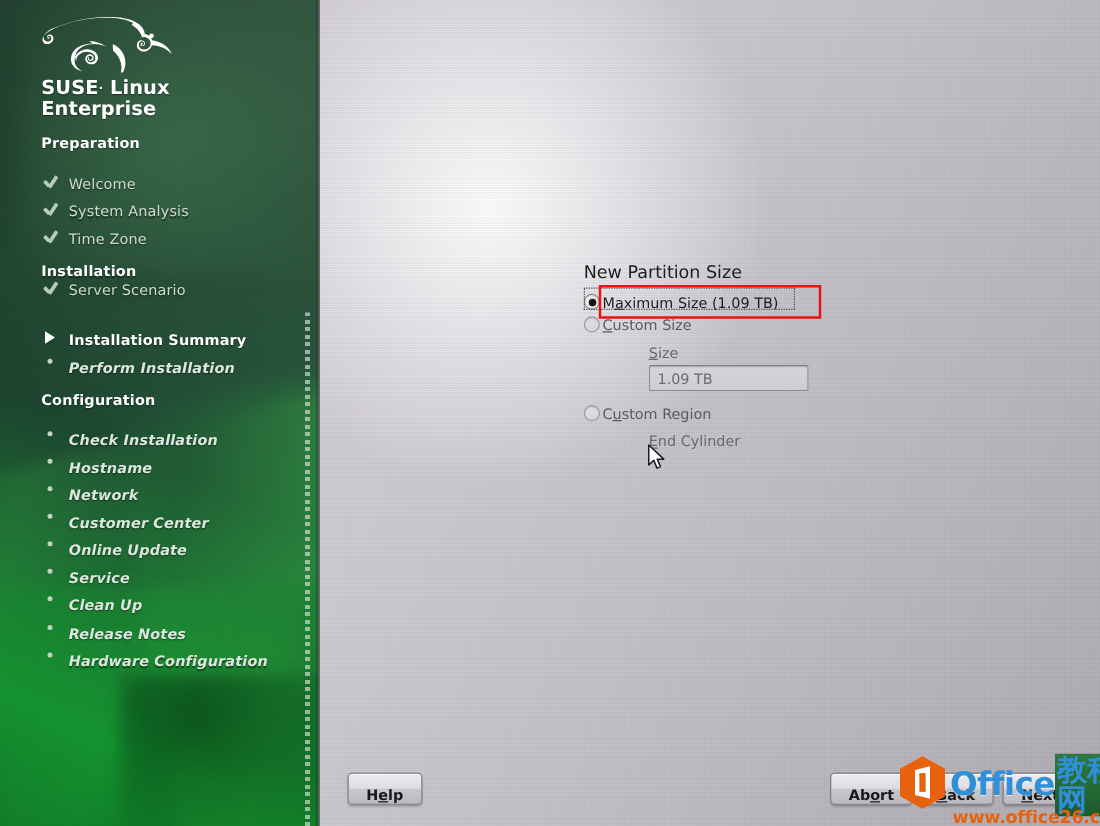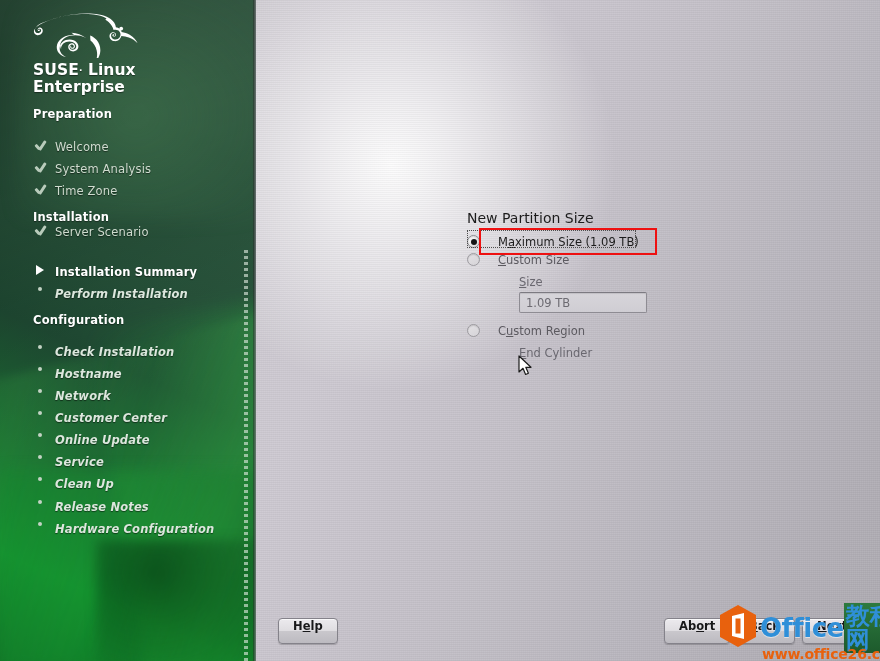--- a/index.html
+++ b/index.html
@@ -232,21 +232,21 @@
   .group-title {
     font-size: 14px;
     color: #1c1c1c;
     margin-bottom: 7px;
     white-space: nowrap;
   }
 
   .radio-row {
     display: flex;
     align-items: center;
-    gap: 18px;
+    gap: 2px;
     height: 17px;
     position: relative;
   }
   .radio-row + .radio-row { margin-top: 1px; }
 
   .radio {
     width: 13px; height: 13px;
     border-radius: 50%;
     background: linear-gradient(145deg, #ffffff 0%, #ececec 45%, #d6d6d6 100%);
     border: 1px solid #8d8d92;
@@ -352,21 +352,21 @@
     border-top: 4px solid #55535a;
   }
 
   
   .btn {
     position: absolute;
     height: 26px;
     min-width: 56px;
     padding: 0 14px;
     display: flex;
-    align-items: flex-start;
+    align-items: flex-end;
     justify-content: center;
     background: linear-gradient(to bottom, #eceaee 0%, #dfdde1 48%, #c9c7cc 52%, #bcbac0 100%);
     border: 1px solid #84828a;
     border-radius: 4px;
     font-size: 11.5px;
     font-weight: bold;
     color: #18181a;
     box-shadow: 0 1px 1px rgba(0,0,0,0.18), inset 0 1px 0 rgba(255,255,255,0.7);
     white-space: nowrap;
   }

